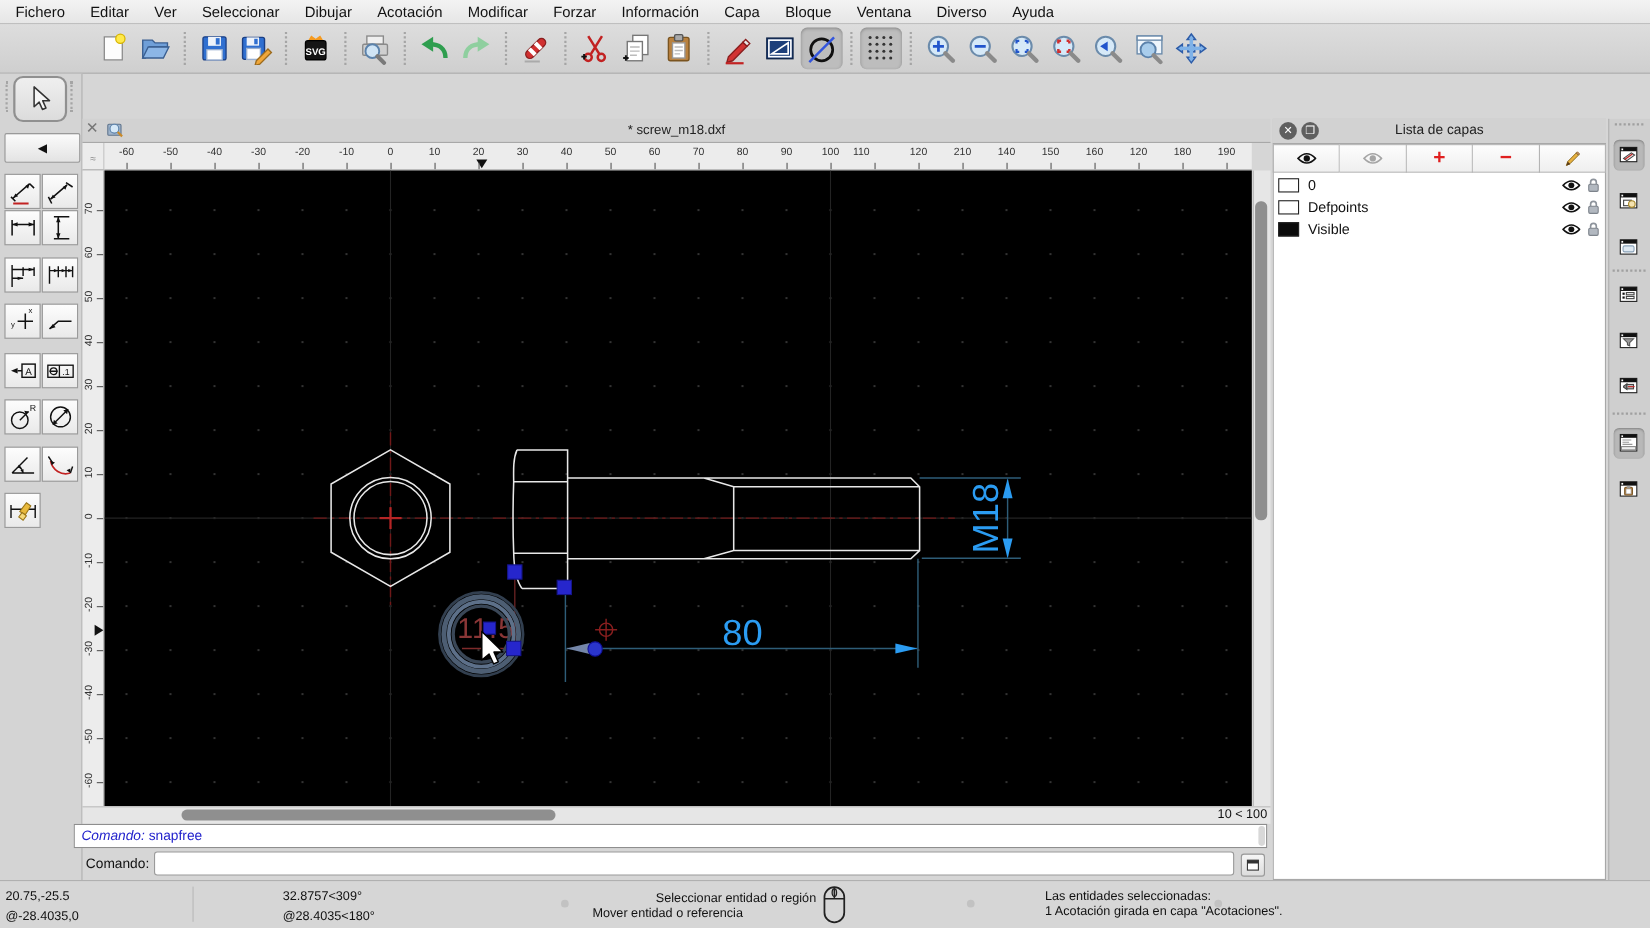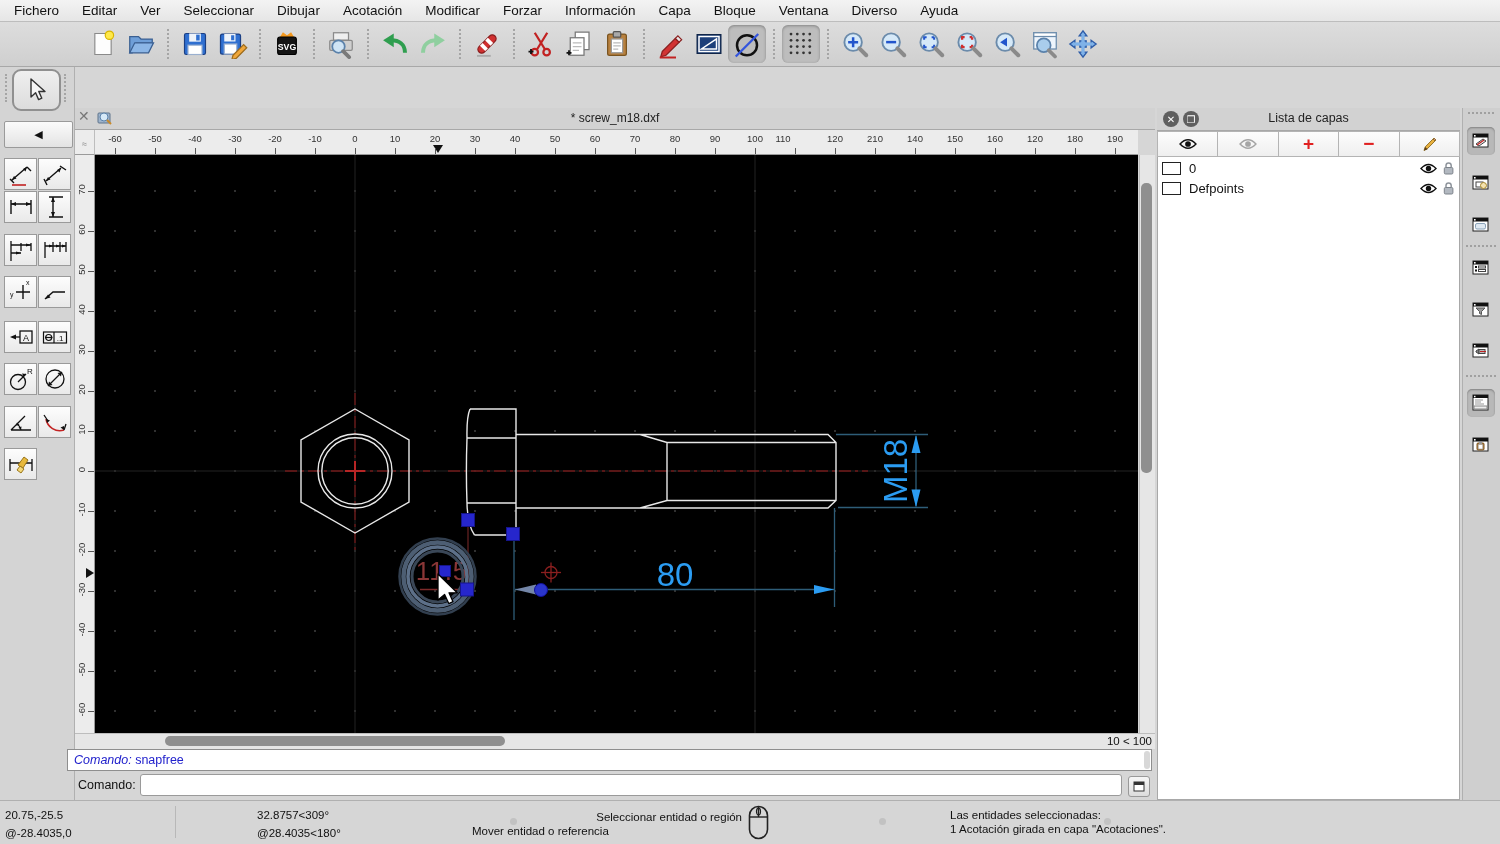--- a/index.html
+++ b/index.html
@@ -676,21 +676,21 @@
       <rect x="1" y="1" width="10" height="3" fill="#333"></rect>
     </svg>
 </div>
 
 <div id="statusbar" class="abs">
   <span class="sbline" style="left:5px;top:8px">20.75,-25.5</span>
   <span class="sbline" style="left:5px;top:26px">@-28.4035,0</span>
   <span class="sbline" style="left:257px;top:8px">32.8757&lt;309°</span>
   <span class="sbline" style="left:257px;top:26px">@28.4035&lt;180°</span>
   <span class="sbline" style="left:472px;top:10px;width:270px;text-align:right">Seleccionar entidad o región</span>
-  <span class="sbline" style="left:472px;top:24px;width:270px;text-align:left">Mover entidad o referencia</span>
+  <span class="sbline" style="left:472px;top:24px;width:270px;text-align:center">Mover entidad o referencia</span>
   <span class="abs" style="left:748px;top:4px">
     <svg width="21" height="35" viewBox="0 0 21 35">
         <rect x="1.5" y="1.5" width="18" height="32" rx="9" fill="none" stroke="#222" stroke-width="1.6"></rect>
         <line x1="10.5" y1="1.5" x2="10.5" y2="12" stroke="#222" stroke-width="1.4"></line>
         <line x1="1.5" y1="12" x2="19.5" y2="12" stroke="#222" stroke-width="1.4"></line>
         <ellipse cx="10.5" cy="6.5" rx="2" ry="3.4" fill="none" stroke="#222" stroke-width="1.2"></ellipse>
       </svg>
   </span>
   <span class="sbdot" style="left:510px;top:17px"></span>
   <span class="sbdot" style="left:879px;top:17px"></span>
@@ -758,20 +758,36 @@
           <circle cx="8.5" cy="5.5" r="2.7" fill="#111"></circle>
         </svg>
       </span>
       <span class="licon">
         <svg width="11" height="14" viewBox="0 0 11 14">
           <path d="M3 6.5V4.6a2.6 2.6 0 0 1 5.2 0v1.9" fill="none" stroke="#8e949c" stroke-width="1.5"></path>
           <rect x="1.3" y="6.5" width="8.6" height="6.5" rx="1.2" fill="#b2b8c0" stroke="#7d838b"></rect>
         </svg>
       </span>
     </div>
+    <div class="lrow">
+      <span class="lswatch" style="background: rgb(10, 10, 10);"></span>
+      <span class="lname">Visible</span>
+      <span class="licon">
+        <svg width="17" height="11" viewBox="0 0 17 11">
+          <path d="M1 5.5Q8.5 -2.5 16 5.5Q8.5 13.5 1 5.5Z" fill="none" stroke="#111" stroke-width="1.4"></path>
+          <circle cx="8.5" cy="5.5" r="2.7" fill="#111"></circle>
+        </svg>
+      </span>
+      <span class="licon">
+        <svg width="11" height="14" viewBox="0 0 11 14">
+          <path d="M3 6.5V4.6a2.6 2.6 0 0 1 5.2 0v1.9" fill="none" stroke="#8e949c" stroke-width="1.5"></path>
+          <rect x="1.3" y="6.5" width="8.6" height="6.5" rx="1.2" fill="#b2b8c0" stroke="#7d838b"></rect>
+        </svg>
+      </span>
+    </div>
   </div>
 
 <div id="dockStrip" class="abs"></div>
 <div id="dockHandle"></div>
 <div class="dockBtn pressed" style="top:127px">
   <svg width="20" height="20" viewBox="0 0 20 20">
       <rect x="2" y="3" width="15" height="13" fill="#fff" stroke="#222"></rect>
       <rect x="2" y="3" width="15" height="3.5" fill="#111"></rect>
       <rect x="3" y="4" width="1.6" height="1.6" fill="#fff"></rect>
       <path d="M5 13l7-5 3 2-7 5z" fill="#e8e8e8" stroke="#444"></path>

